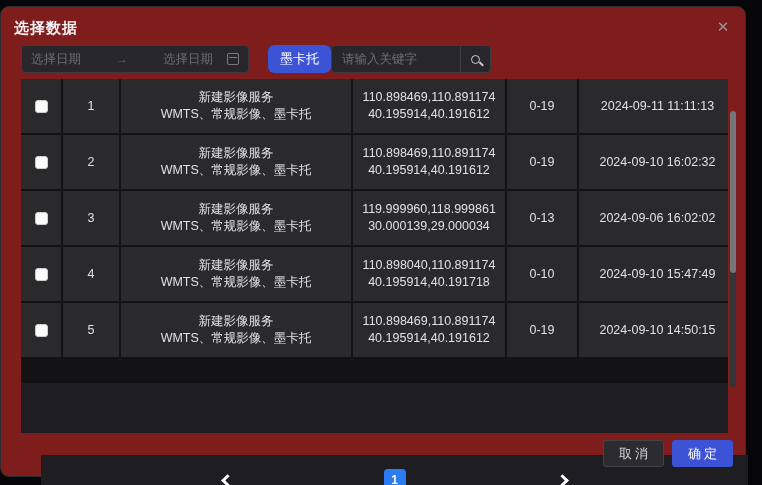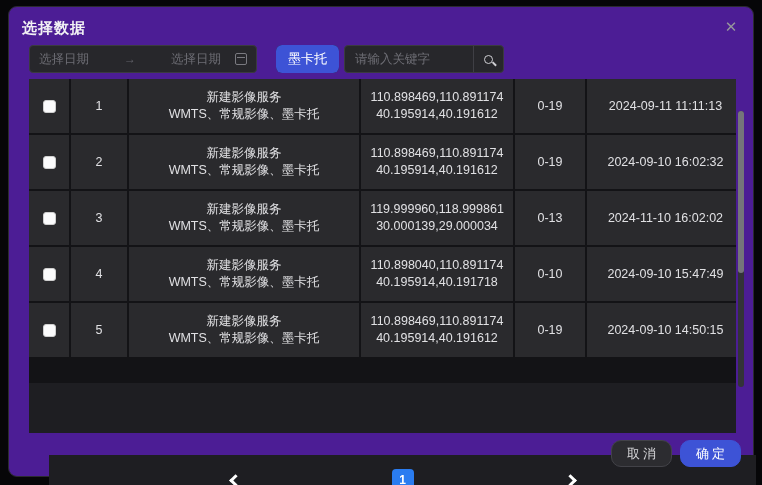--- a/index.html
+++ b/index.html
@@ -5,22 +5,22 @@
   * { margin:0; padding:0; box-sizing:border-box; }
   html,body { width:762px; height:485px; }
   body {
     background:#060608;
     font-family:"Liberation Sans","DejaVu Sans",sans-serif;
     color:#e3e3e6;
     overflow:hidden;
     position:relative;
   }
   .dialog {
-    position:absolute; left:8px; top:6px; width:746px; height:471px;
-    background:#4c1d95; border:1px solid #2b2b30; border-radius:9px;
+    position:absolute; left:0; top:6px; width:746px; height:471px;
+    background:#7f1d1d; border:1px solid #2b2b30; border-radius:9px;
   }
   .dialog-title {
     position:absolute; left:13px; top:12px;
     font-size:15px; font-weight:bold; color:#f2f2f4; letter-spacing:1px;
   }
   .close-btn {
     position:absolute; top:10px; right:12px; width:20px; height:20px;
     display:flex; align-items:center; justify-content:center;
     color:#96969c; font-size:15px; cursor:pointer;
   }
@@ -36,21 +36,21 @@
   .date-range .dr-end { flex:0 0 auto; margin-right:auto; }
   .cal-icon { position:relative; width:12px; height:12px; border:1.2px solid #7a7a80; border-radius:2px; margin-left:14px; flex:0 0 auto;}
   .cal-icon::after { content:""; position:absolute; left:1px; right:1px; top:2.5px; height:1.2px; background:#7a7a80; }
   .segmented { display:flex; margin-left:19px; background:#202024; border-radius:6px; height:28px; }
   .seg-item {
     min-width:54px; padding:0 12px; height:28px; display:flex; align-items:center; justify-content:center;
     font-size:13px; color:#dcdce0; border-radius:6px; cursor:pointer; white-space:nowrap;
   }
   .seg-item.selected { background:#3d53d6; color:#ffffff; font-weight:normal; }
   .search-box {
-    margin-left:5px; width:160px; height:28px; background:#27272b; border:1px solid #3b3b40;
+    width:160px; height:28px; background:#27272b; border:1px solid #3b3b40;
     border-radius:4px; display:flex; align-items:center;
   }
   .search-placeholder { flex:1; padding:0 10px; font-size:12.5px; color:#6d6d74; white-space:nowrap; overflow:hidden; }
   .search-btn {
     width:30px; height:100%; border-left:1px solid #3f3f45;
     display:flex; align-items:center; justify-content:center; cursor:pointer;
   }
   .mag-icon { position:relative; width:9px; height:9px; border:1.5px solid #cfcfd3; border-radius:50%; }
   .mag-icon::after { content:""; position:absolute; width:5px; height:1.5px; background:#cfcfd3; right:-4.5px; bottom:-1.5px; transform:rotate(45deg); }
   
@@ -80,21 +80,21 @@
   .chev { width:9px; height:9px; border-left:3px solid #ffffff; border-bottom:3px solid #ffffff; }
   .chev.left { transform:rotate(45deg); margin-left:3px; }
   .chev.right { transform:rotate(225deg); margin-right:3px; }
   .page-num {
     width:22px; height:22px; background:#2a7cf0; border-radius:4px; color:#ffffff;
     font-size:12px; font-weight:bold; display:flex; align-items:center; justify-content:center; cursor:pointer;
   }
   
   .footer { position:absolute; right:12px; bottom:9px; display:flex; gap:8px; }
   .btn {
-    height:27px; padding:0 12px 0 15px; border-radius:10px; font-size:13px; letter-spacing:3px;
+    height:27px; padding:0 12px 0 15px; border-radius:3px; font-size:13px; letter-spacing:3px;
     display:flex; align-items:center; justify-content:center; cursor:pointer; white-space:nowrap;
   }
   .btn-cancel { background:#2c2c30; border:1px solid #424248; color:#d8d8db; }
   .btn-confirm { background:#3d53d6; border:1px solid #3d53d6; color:#ffffff; }
 </style>
 </head>
 <body>
 
 <div class="dialog">
 
@@ -164,21 +164,21 @@
         <div class="cell">3</div>
         <div class="cell">
           <div>新建影像服务</div>
           <div>WMTS、常规影像、墨卡托</div>
         </div>
         <div class="cell">
           <div>119.999960,118.999861</div>
           <div>30.000139,29.000034</div>
         </div>
         <div class="cell">0-13</div>
-        <div class="cell">2024-11-10 16:02:02</div>
+        <div class="cell">2024-09-06 16:02:02</div>
       </div>
 
       <div class="t-row">
         <div class="cell">
             <span class="checkbox"></span>
           </div>
         <div class="cell">4</div>
         <div class="cell">
           <div>新建影像服务</div>
           <div>WMTS、常规影像、墨卡托</div>

